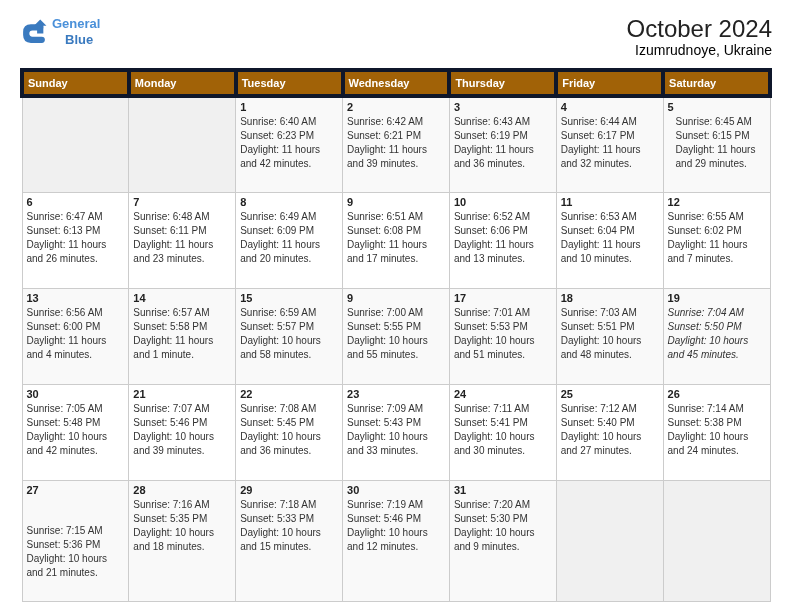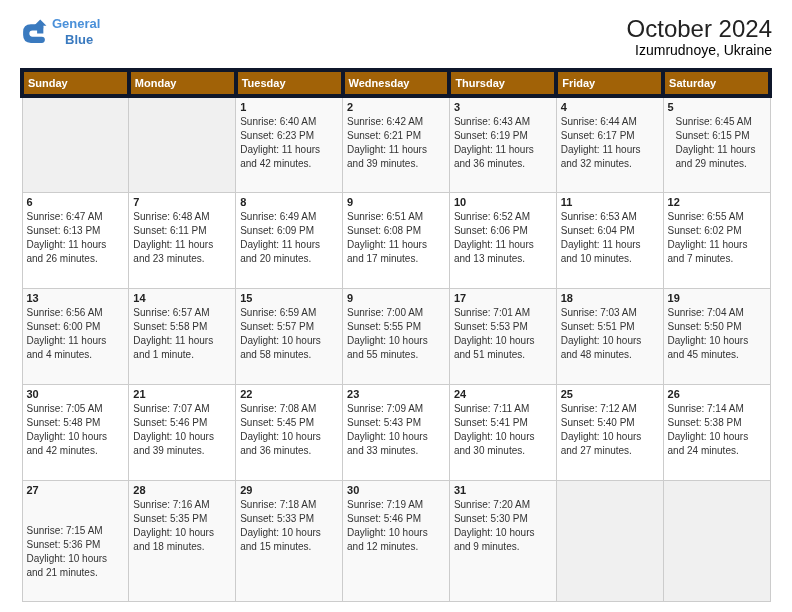--- a/index.html
+++ b/index.html
@@ -245,21 +245,21 @@
 Daylight: 10 hours and 51 minutes.</div>
           </td>
           <td>
             <span class="day-num">18</span>
             <div class="day-info" style="white-space: pre-line;">Sunrise: 7:03 AM
 Sunset: 5:51 PM
 Daylight: 10 hours and 48 minutes.</div>
           </td>
           <td>
             <span class="day-num">19</span>
-            <div class="day-info" style="white-space: pre-line;">Sunrise: 7:04 AM
+            <div class="day-info" style="white-space: pre-line; font-style: italic;">Sunrise: 7:04 AM
 Sunset: 5:50 PM
 Daylight: 10 hours and 45 minutes.</div>
           </td>
         </tr>
         <tr>
           <td>
             <span class="day-num">30</span>
             <div class="day-info" style="white-space: pre-line;">Sunrise: 7:05 AM
 Sunset: 5:48 PM
 Daylight: 10 hours and 42 minutes.</div>

